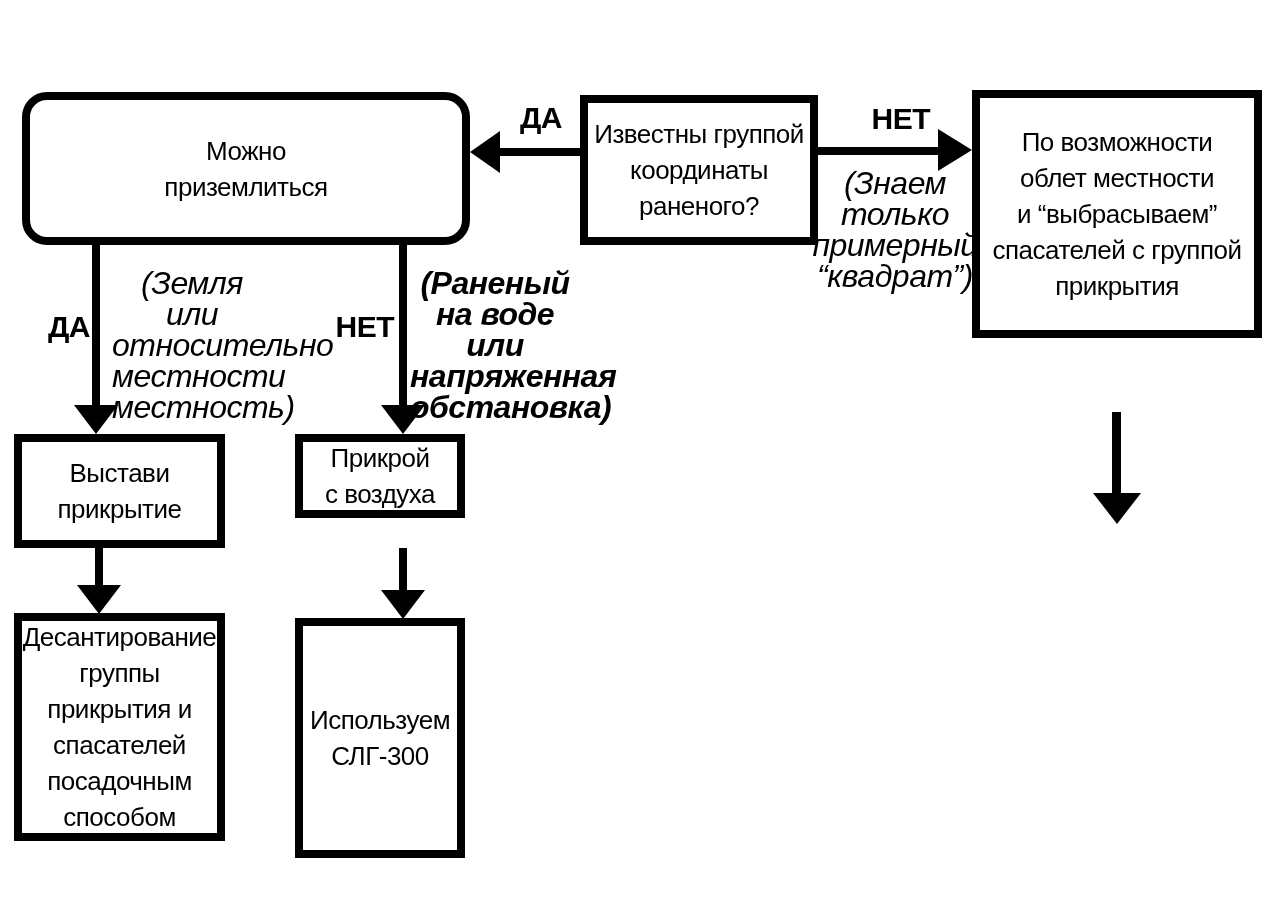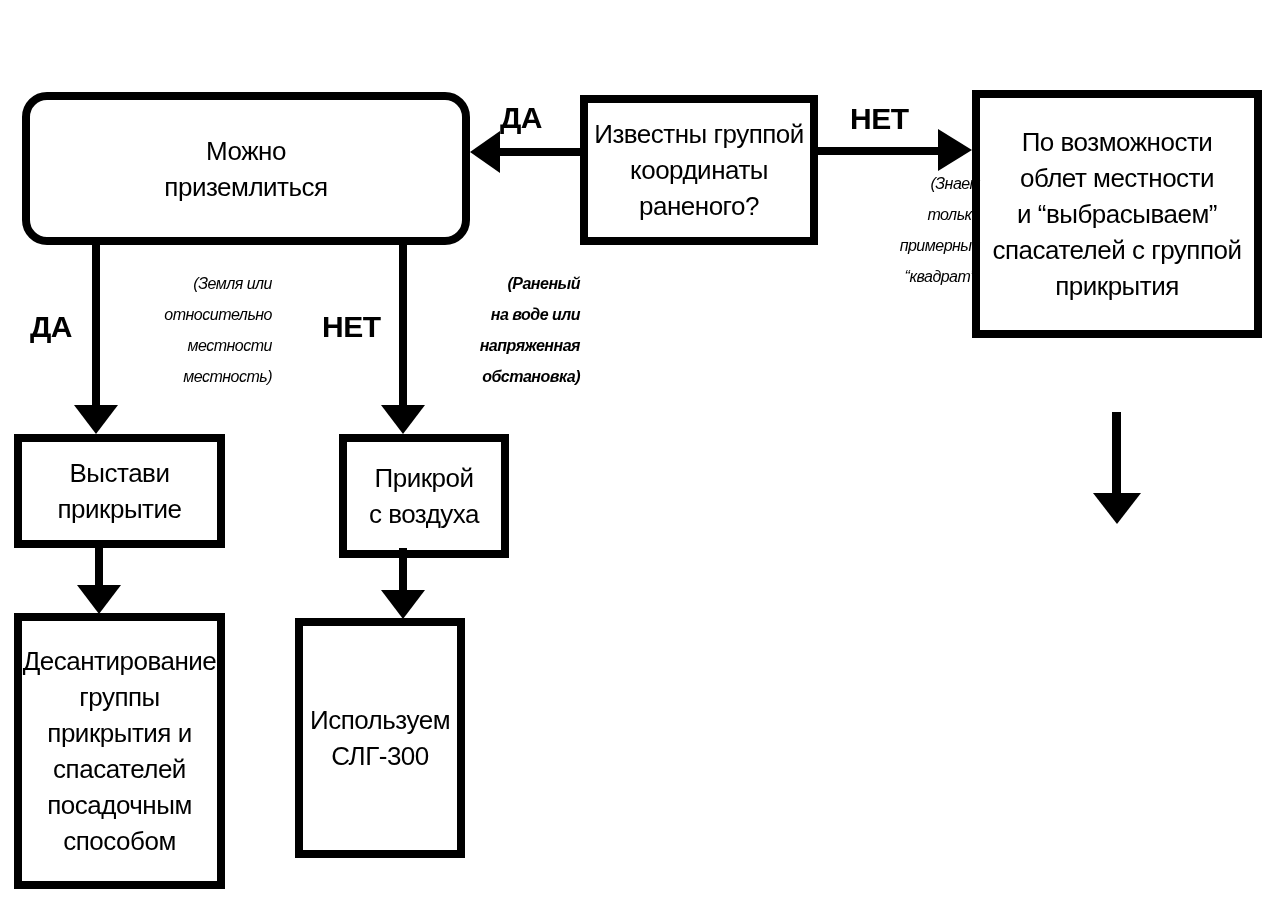--- a/index.html
+++ b/index.html
@@ -31,39 +31,39 @@
   .vline, .hline { position: absolute; background: var(--ink); }
   .head { position: absolute; width: 0; height: 0; }
   .head-down  { border-left: 22px solid transparent; border-right: 22px solid transparent; border-top: 29px solid var(--ink); }
   .head-down-lg { border-left: 24px solid transparent; border-right: 24px solid transparent; border-top: 31px solid var(--ink); }
   .head-left  { border-top: 21px solid transparent; border-bottom: 21px solid transparent; border-right: 30px solid var(--ink); }
   .head-right { border-top: 21px solid transparent; border-bottom: 21px solid transparent; border-left: 34px solid var(--ink); }
   .edge-label {
     position: absolute;
     font-weight: 700;
     font-size: 30px;
-    text-align: left;
+    text-align: right;
     letter-spacing: -0.5px;
   }
   .edge-note {
     position: absolute;
     font-style: italic;
-    font-size: 16px;
+    font-size: 32px;
     line-height: 31px;
-    text-align: right;
+    text-align: center;
     white-space: pre-line;
     letter-spacing: -0.5px;
   }
   
   .n-can-land { left: 22px;  top: 92px;  width: 448px; height: 153px; border-radius: 25px; }
   .n-decision { left: 580px; top: 95px;  width: 238px; height: 150px; }
   .n-overfly  { left: 972px; top: 90px;  width: 290px; height: 248px; }
   .n-set-cover{ left: 14px;  top: 434px; width: 211px; height: 114px; }
-  .n-cover-air{ left: 295px; top: 434px; width: 170px; height: 124px; margin-left: 44px; }
-  .n-landing  { left: 14px;  top: 613px; width: 211px; height: 276px; }
+  .n-cover-air{ left: 295px; top: 434px; width: 170px; height: 84px; }
+  .n-landing  { left: 14px;  top: 613px; width: 211px; height: 228px; }
   .n-slg      { left: 295px; top: 618px; width: 170px; height: 240px; }
   .n-search   { left: 972px; top: 523px; width: 290px; height: 340px; }
 </style>
 </head>
 <body>
 
 <div class="canvas">
 
   <div class="node n-decision">Известны группой
 координаты

